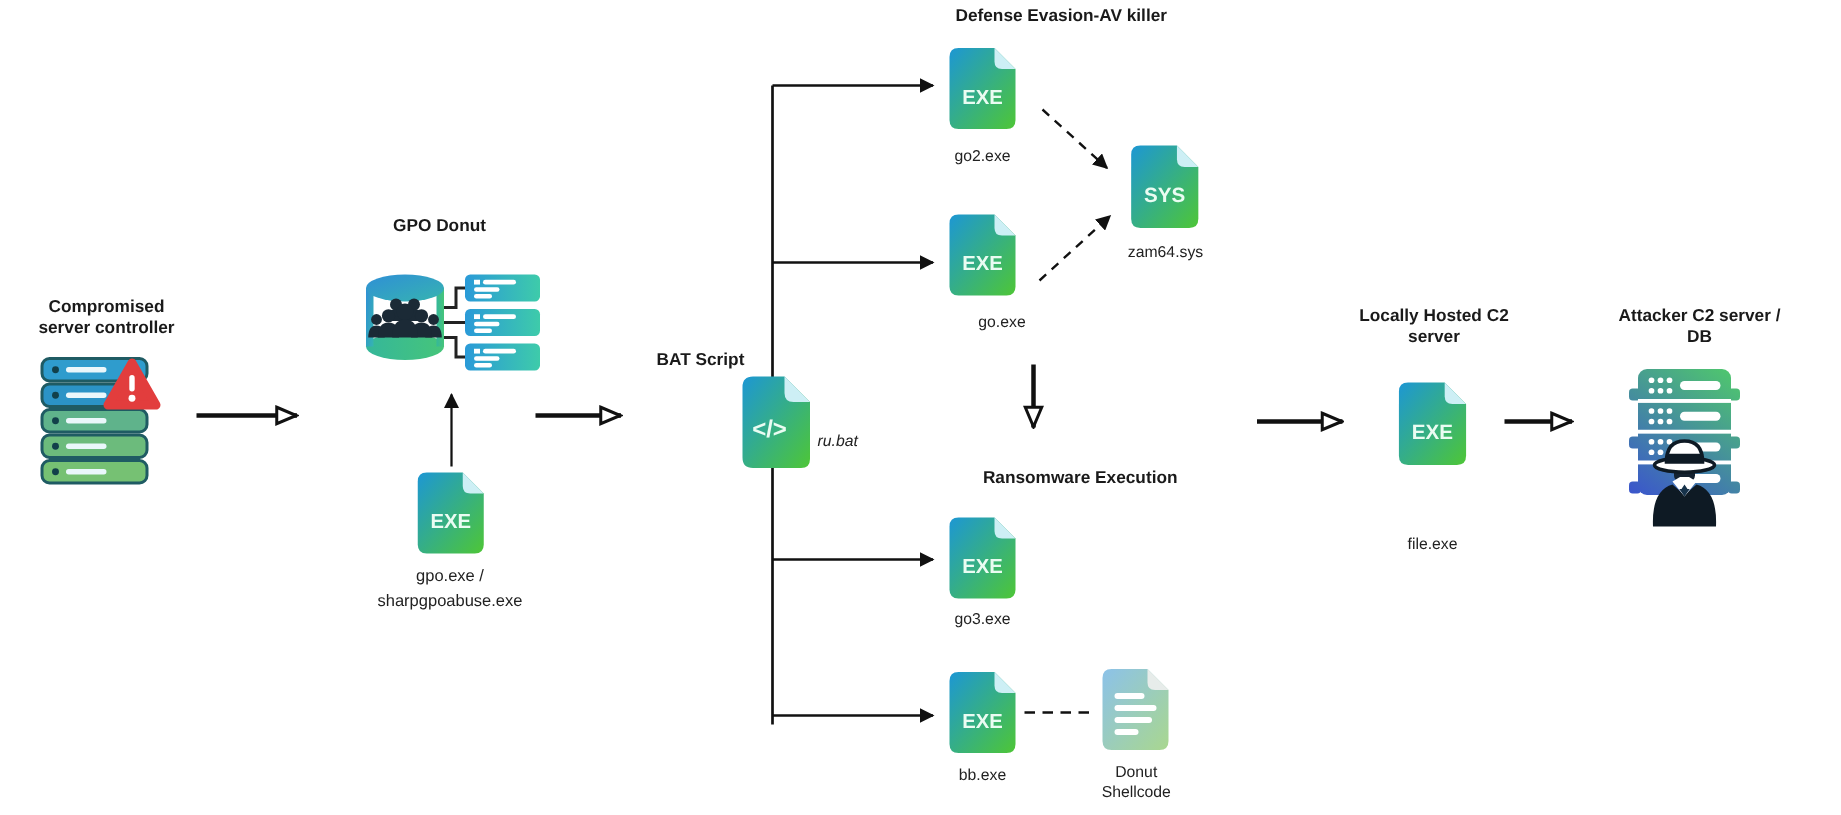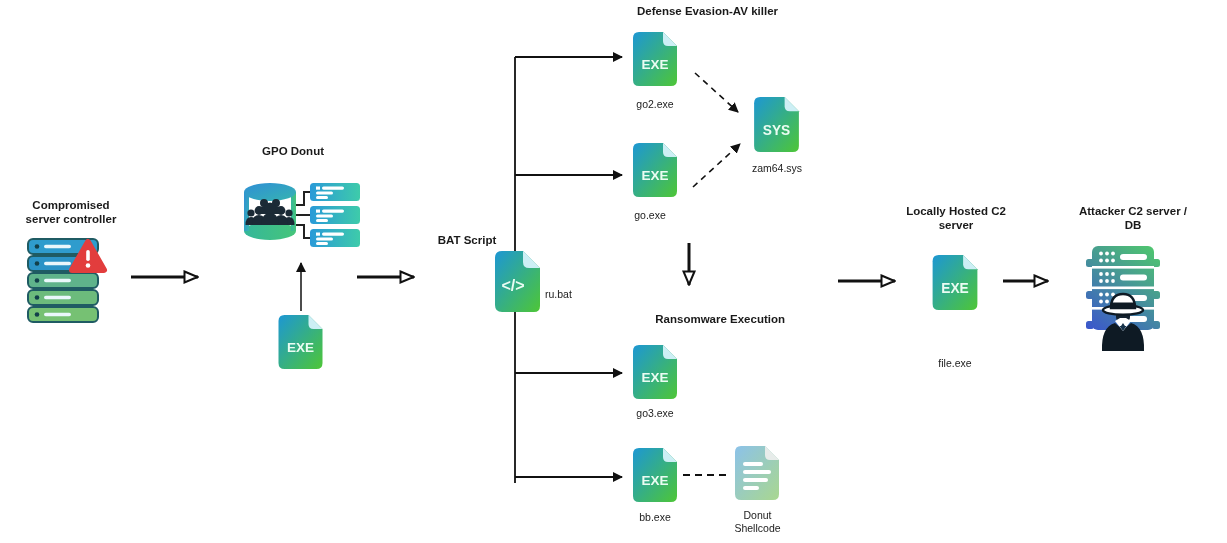--- a/index.html
+++ b/index.html
@@ -164,50 +164,54 @@
     </svg>
   </div>
 
   <div class="abs node" style="left:277px;top:314px;">
     <svg width="47" height="56" viewBox="0 0 46 56">
       <path d="M7,1 h24 l14,14 v34 q0,6 -6,6 h-32 q-6,0 -6,-6 v-42 q0,-6 6,-6 z" fill="url(#gFile)"></path>
       <path d="M31,1 l14,14 h-9 q-5,0 -5,-5 z" fill="#cdeff5"></path>
       <text x="23" y="38" text-anchor="middle" font-size="13.5" font-weight="bold" fill="#eafcf2">EXE</text>
     </svg>
   </div>
+  <div class="abs flabel node" style="left:230px;top:376px;width:140px;font-size:11px;line-height:17px;">
+    <div>gpo.exe /</div>
+    <div>sharpgpoabuse.exe</div>
+  </div>
 
   <div class="abs title node" style="left:430px;top:233px;width:74px;">BAT Script</div>
   <div class="abs node" style="left:487px;top:250px;">
     <svg width="54" height="63" viewBox="0 0 54 63">
       <path d="M8,1 h28 l17,17 v38 q0,6 -6,6 h-32 q-7,0 -7,-7 v-47 q0,-7 7,-7 z" fill="url(#gFile)"></path>
       <path d="M36,1 l17,17 h-11 q-6,0 -6,-6 z" fill="#cdeff5"></path>
       <text x="26" y="41" text-anchor="middle" font-size="16" font-weight="bold" fill="#eafcf2">&lt;/&gt;</text>
     </svg>
   </div>
-  <div class="abs flabel node" style="left:545px;top:288px;text-align:right;">ru.bat</div>
+  <div class="abs flabel node" style="left:545px;top:288px;text-align:right;font-style:italic;">ru.bat</div>
 
   <div class="abs title node" style="left:600px;top:4px;width:215px;">Defense Evasion-AV killer</div>
 
   <div class="abs node" style="left:632px;top:31px;">
     <svg width="46" height="56" viewBox="0 0 46 56">
       <path d="M7,1 h24 l14,14 v34 q0,6 -6,6 h-32 q-6,0 -6,-6 v-42 q0,-6 6,-6 z" fill="url(#gFile)"></path>
       <path d="M31,1 l14,14 h-9 q-5,0 -5,-5 z" fill="#cdeff5"></path>
       <text x="23" y="38" text-anchor="middle" font-size="13.5" font-weight="bold" fill="#eafcf2">EXE</text>
     </svg>
   </div>
   <div class="abs flabel node" style="left:609px;top:98px;width:92px;">go2.exe</div>
 
   <div class="abs node" style="left:632px;top:142px;">
     <svg width="46" height="56" viewBox="0 0 46 56">
       <path d="M7,1 h24 l14,14 v34 q0,6 -6,6 h-32 q-6,0 -6,-6 v-42 q0,-6 6,-6 z" fill="url(#gFile)"></path>
       <path d="M31,1 l14,14 h-9 q-5,0 -5,-5 z" fill="#cdeff5"></path>
       <text x="23" y="38" text-anchor="middle" font-size="13.5" font-weight="bold" fill="#eafcf2">EXE</text>
     </svg>
   </div>
-  <div class="abs flabel node" style="left:604px;top:209px;width:92px;">go.exe</div>
+  <div class="abs flabel node" style="left:622px;top:209px;width:92px;">go.exe</div>
 
   <div class="abs node" style="left:753px;top:96px;">
     <svg width="47" height="57" viewBox="0 0 46 56">
       <path d="M7,1 h24 l14,14 v34 q0,6 -6,6 h-32 q-6,0 -6,-6 v-42 q0,-6 6,-6 z" fill="url(#gFile)"></path>
       <path d="M31,1 l14,14 h-9 q-5,0 -5,-5 z" fill="#cdeff5"></path>
       <text x="23" y="38" text-anchor="middle" font-size="13.5" font-weight="bold" fill="#eafcf2">SYS</text>
     </svg>
   </div>
   <div class="abs flabel node" style="left:730px;top:162px;width:94px;">zam64.sys</div>
 

